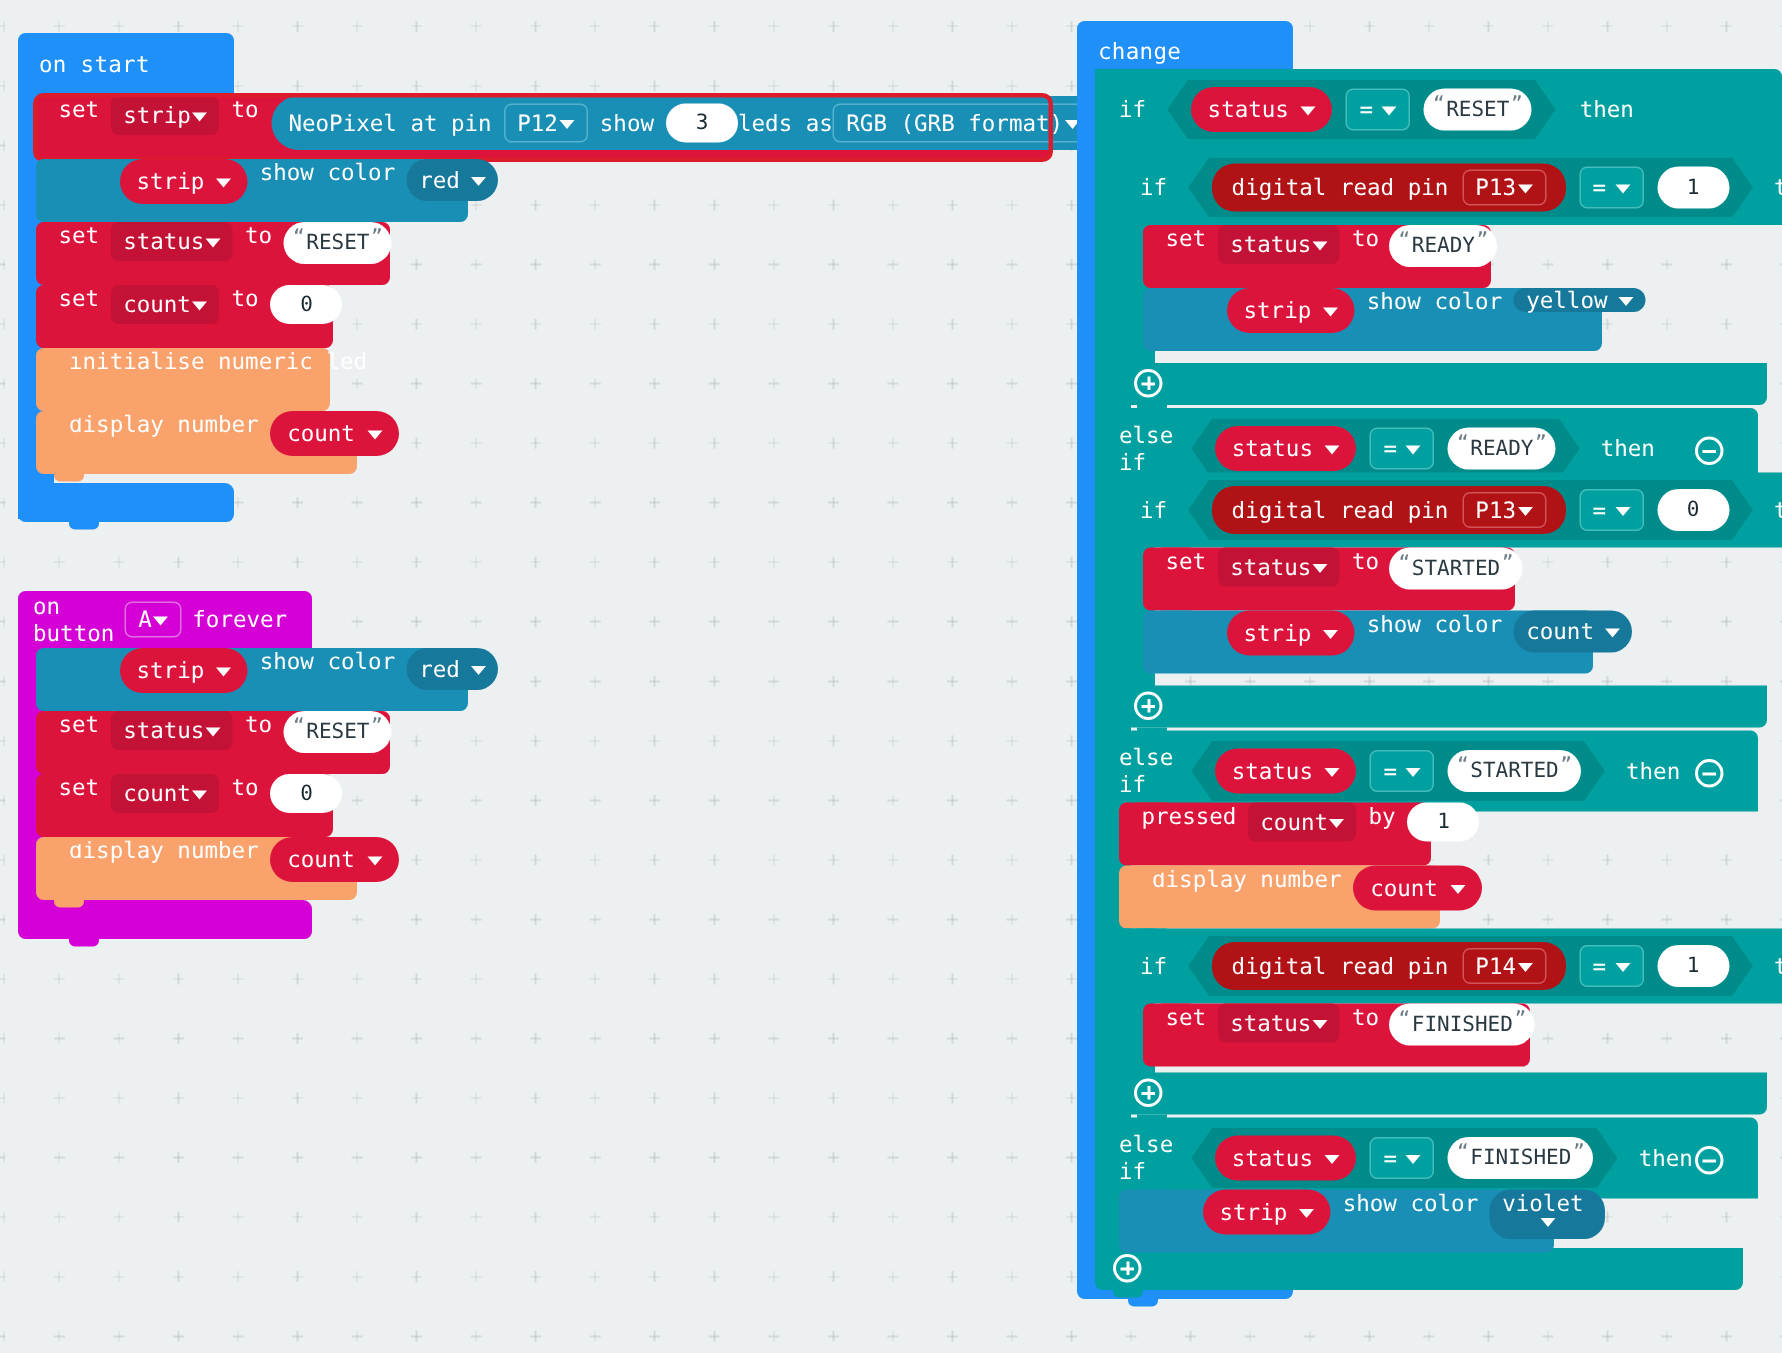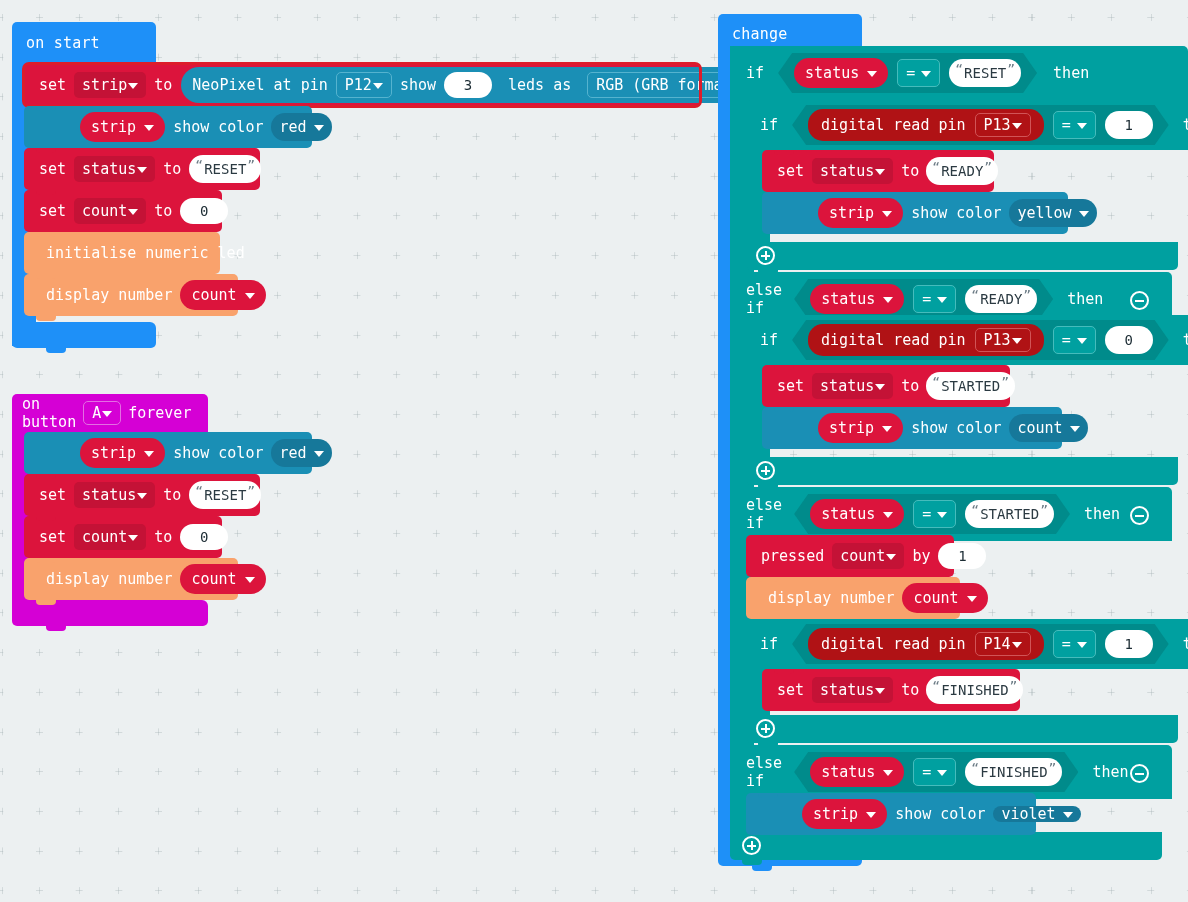--- a/index.html
+++ b/index.html
@@ -63,21 +63,21 @@
   .hat-label{
     position:absolute;
     color:#fff;
     font-size:15px;
     letter-spacing:.2px;
     white-space:nowrap;
   }
   .stmt{
     position:absolute;
     border-radius:5px;
-    display:flex;align-items:center;
+    display:flex;align-items:flex-start;
     color:#fff;font-size:15px;white-space:nowrap;
     box-sizing:border-box;
   }
   .notch{              
     position:absolute;
     width:20px;height:5px;
     border-bottom-left-radius:4px;border-bottom-right-radius:4px;
   }
   .stmt .txt{padding:0 5px;}
 
@@ -179,21 +179,21 @@
     <span class="txt">to</span>
 
     <span style="display:inline-flex;align-items:center;height:36px;border-radius:18px;background:#1a8fb5;padding:0 11px;margin-left:4px;">
       <span style="margin-right:8px;">NeoPixel at pin</span>
       <span class="field" style="background:#1a8fb5;border:1.5px solid #55b3cf;">
         <span>P12</span>
         <i class="caret"></i>
       </span>
       <span style="margin:0 8px;">show</span>
       <span class="num">3</span>
-      <span style="margin:0 16px;">leds as</span>
+      <span style="margin:0 0;">leds as</span>
       <span class="field" style="background:#1a8fb5;border:1.5px solid #55b3cf;">
         <span>RGB (GRB format)</span>
         <i class="caret"></i>
       </span>
     </span>
   </div>
   <div class="notch" style="left:24px;top:42px;background:#dc143c;"></div>
   <div class="sel-outline" style="left:10px;top:40px;width:680px;height:46px;"></div>
 
   <div class="stmt" style="left:12px;top:84px;width:288px;height:42px;background:#1a8fb5;padding-left:10px;">
@@ -389,21 +389,21 @@
     </span>
   </div>
   <div class="notch" style="left:56px;top:136px;background:#dc143c;"></div>
 
   <div class="stmt" style="left:44px;top:178px;width:306px;height:42px;background:#1a8fb5;padding-left:10px;">
     <span class="pill" style="background:#dc143c;height:30px;margin-left:46px;">
       <span class="cap">strip</span>
       <i class="caret"></i>
     </span>
     <span class="txt" style="padding:0 8px;">show color</span>
-    <span class="field" style="background:#16789a;border-radius:14px;height:28px;">
+    <span class="field" style="background:#16789a;border-radius:14px;height:16px;">
       <span style="margin-right:6px;">yellow</span>
       <i class="caret"></i>
     </span>
   </div>
   <div class="notch" style="left:56px;top:178px;background:#1a8fb5;"></div>
 
   <div style="position:absolute;left:28px;top:228px;width:432px;height:28px;background:#00a0a0;border-bottom-left-radius:5px;border-bottom-right-radius:5px;"></div>
   <div class="notch" style="left:40px;top:256px;background:#00a0a0;"></div>
   <div class="circ-btn plus" style="left:38px;top:232px;"></div>
 
@@ -587,21 +587,21 @@
     <span style="color:#fff;font-size:15px;margin-left:14px;">then</span>
   </div>
   <div class="circ-btn minus" style="left:412px;top:750px;"></div>
 
   <div class="stmt" style="left:28px;top:779px;width:290px;height:42px;background:#1a8fb5;padding-left:10px;">
     <span class="pill" style="background:#dc143c;height:30px;margin-left:46px;">
       <span class="cap">strip</span>
       <i class="caret"></i>
     </span>
     <span class="txt" style="padding:0 8px;">show color</span>
-    <span class="field" style="background:#16789a;border-radius:14px;height:16px;">
+    <span class="field" style="background:#16789a;border-radius:14px;height:33px;flex-direction:column;">
       <span style="margin-right:6px;">violet</span>
       <i class="caret"></i>
     </span>
   </div>
   <div class="notch" style="left:40px;top:779px;background:#1a8fb5;"></div>
 
   <div class="circ-btn plus" style="left:24px;top:822px;"></div>
 </div>
 
 </body></html>

